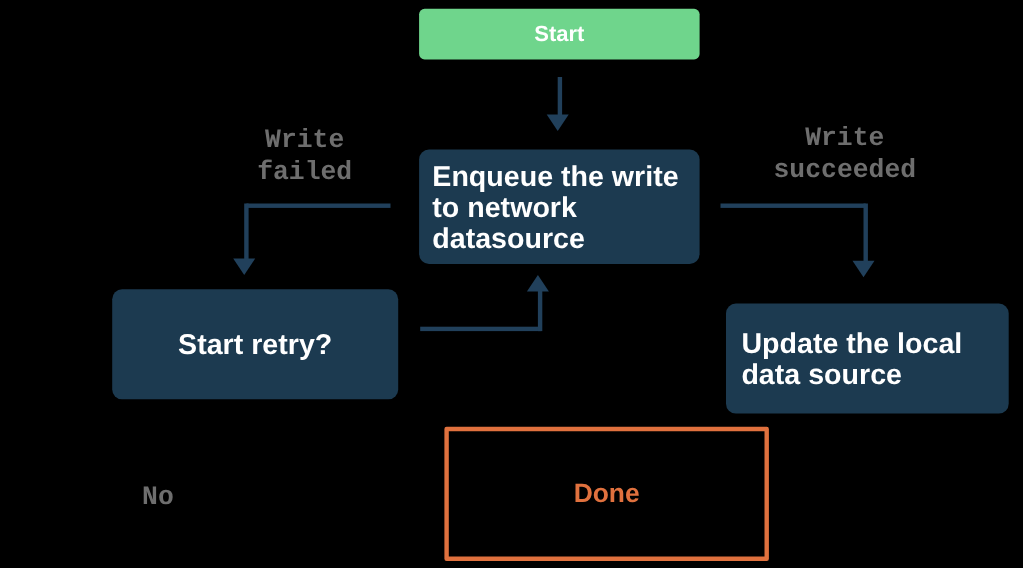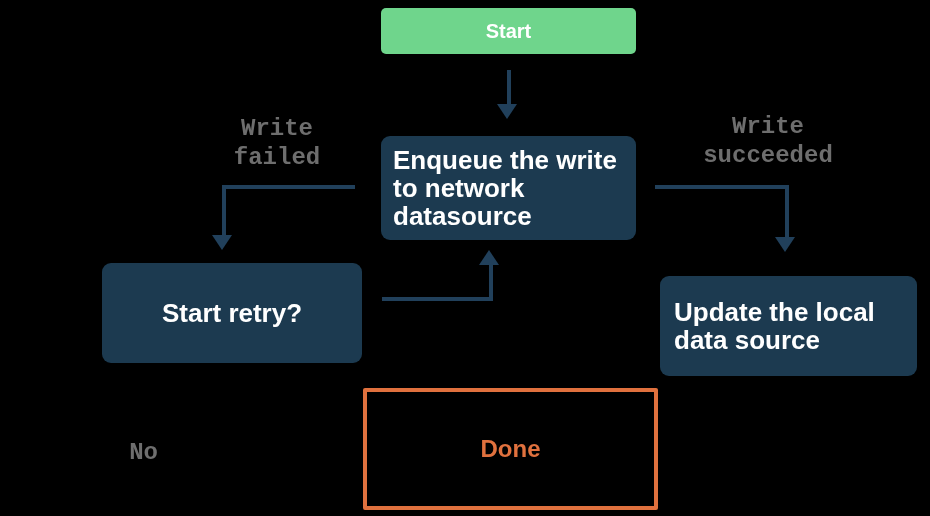--- a/index.html
+++ b/index.html
@@ -36,20 +36,21 @@
     border-radius: 9px;
     font-size: 26px;
     line-height: 28px;
   }
   .node.outline {
     background: transparent;
     border: 4px solid var(--accent, #e0713e);
     border-radius: 2px;
     color: var(--accent, #e0713e);
     font-size: 24px;
+    margin-left: 41px;
   }
   
   .p-start   { left: 381px; top: 8px;   width: 255px; height: 46px; }
   .p-enqueue { left: 381px; top: 136px; width: 255px; height: 104px; padding: 0 12px; }
   .p-retry   { left: 102px; top: 263px; width: 260px; height: 100px; }
   .p-update  { left: 660px; top: 264px; width: 257px; height: 100px; padding: 0 14px; margin-top: 12px; }
   .p-done    { left: 363px; top: 388px; width: 295px; height: 122px; }
   
   .seg {
     position: absolute;

